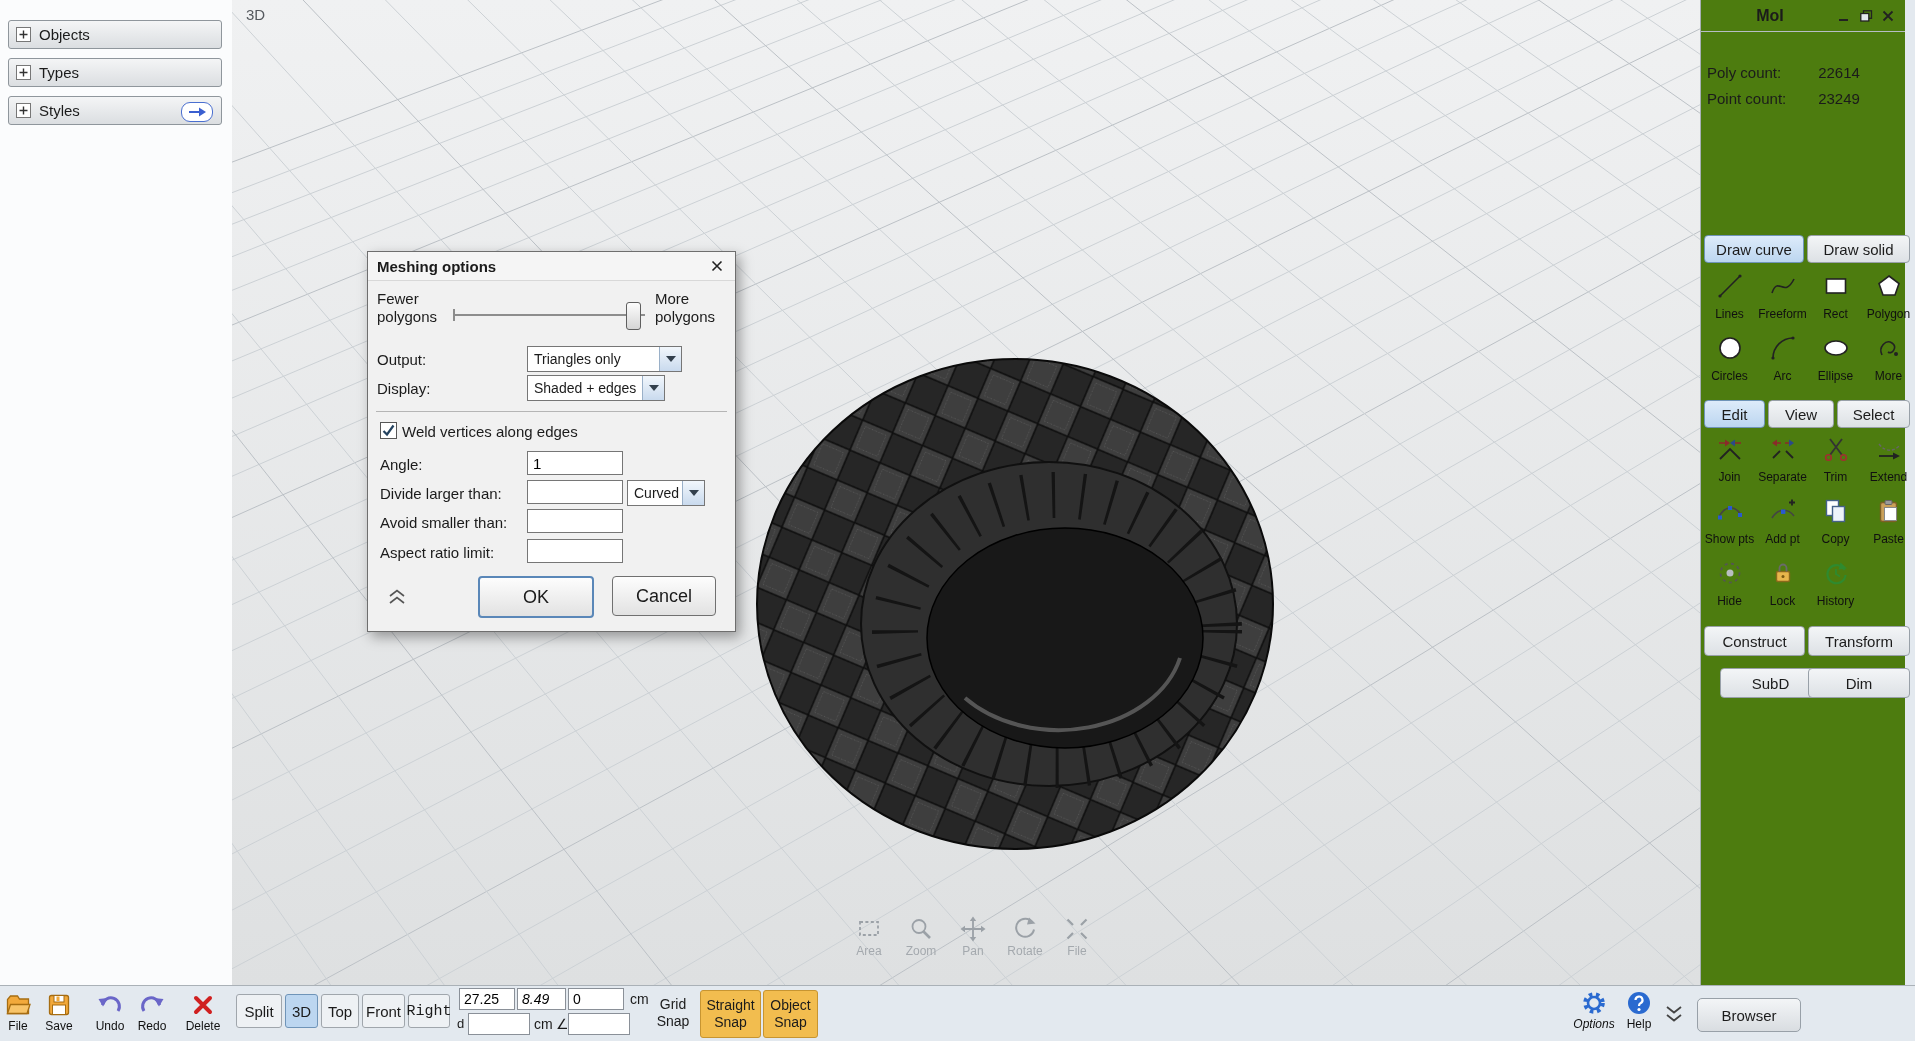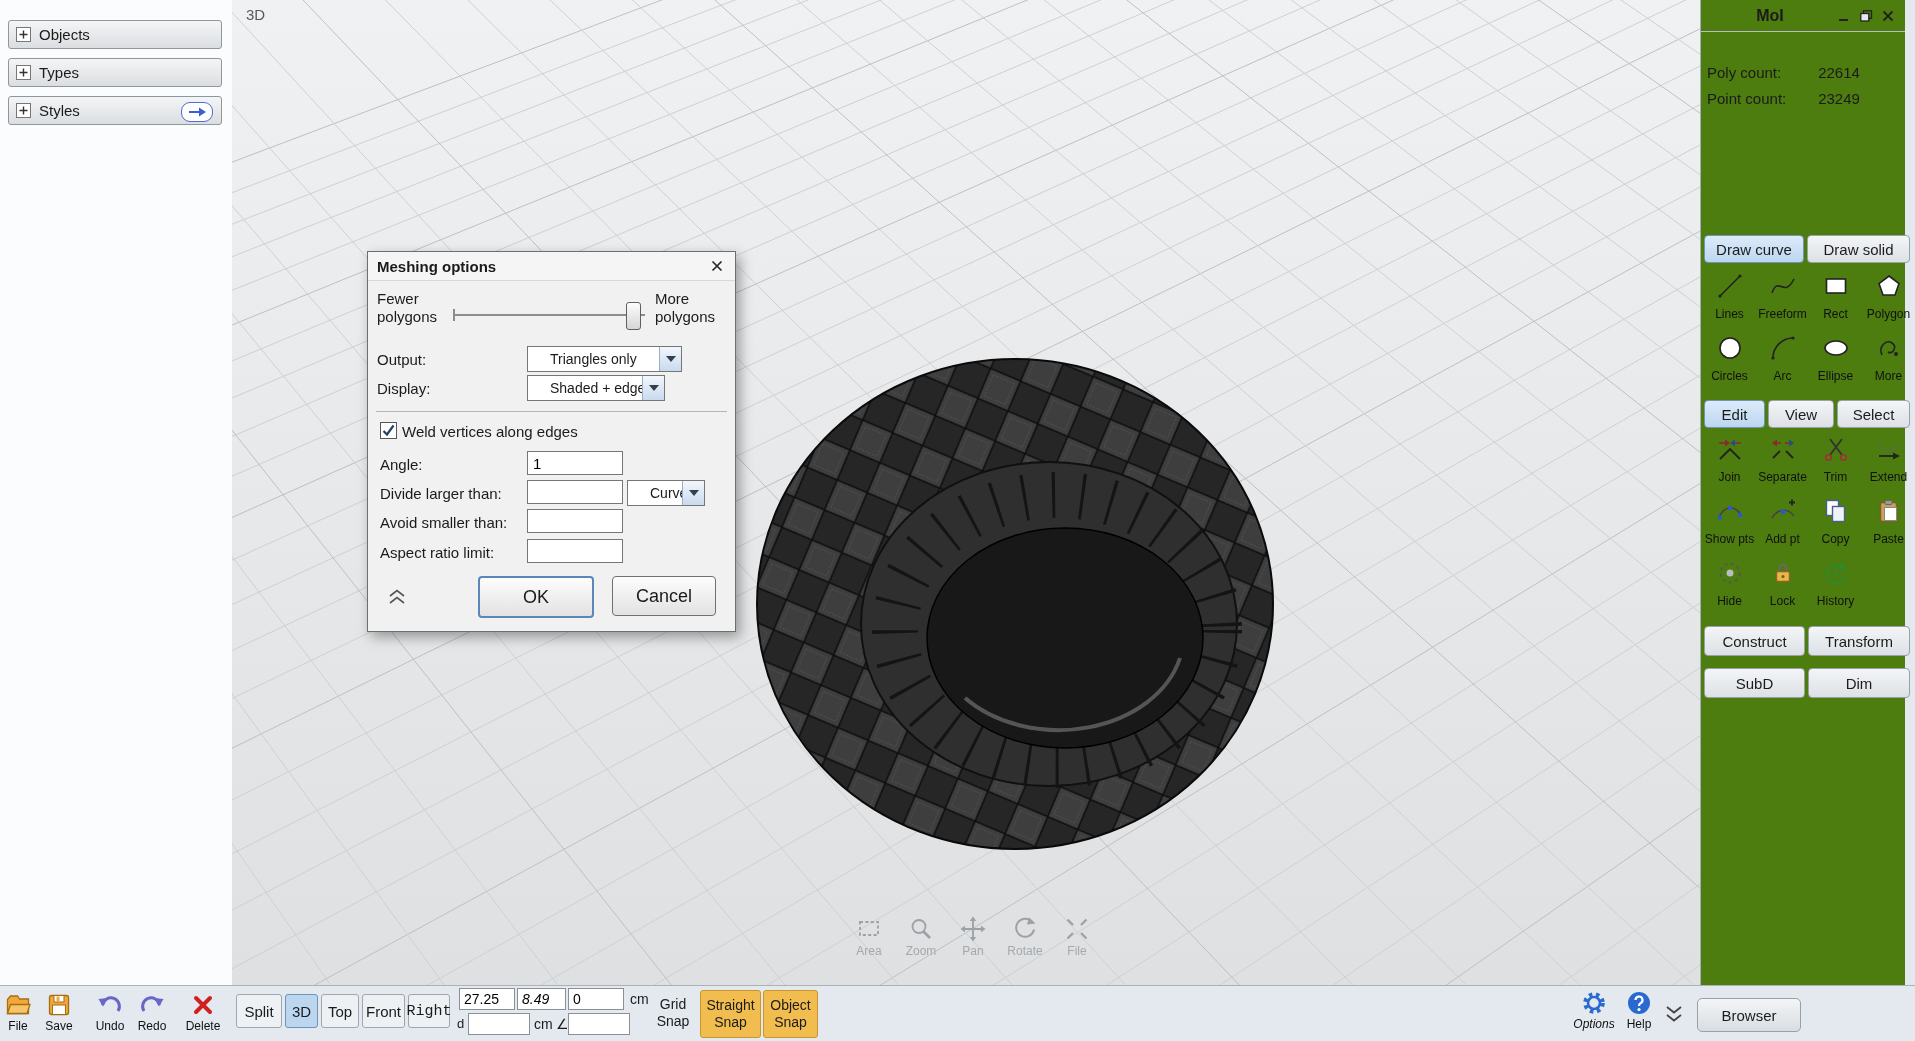--- a/index.html
+++ b/index.html
@@ -30,21 +30,21 @@
   #dialog{position:absolute;left:367px;top:251px;width:367px;height:379px;background:#f1f1f1;
     border:1px solid #6e6e6e;box-shadow:4px 5px 12px rgba(0,0,0,.35);z-index:10;}
   .dlg-titlebar{position:absolute;left:0;top:0;right:0;height:29px;display:flex;align-items:center;
     padding:0 9px;border-bottom:1px solid #d8d8d8;box-sizing:border-box;background:#f5f5f5;}
   .dlg-title{font-size:15px;font-weight:bold;}
   .dlg-close{margin-left:auto;width:18px;height:18px;display:flex;align-items:center;justify-content:center;cursor:default;}
   .dlg-label{position:absolute;font-size:15px;white-space:nowrap;}
   .dlg-input{position:absolute;height:24px;box-sizing:border-box;border:1px solid #767676;background:#fff;
     font-family:"Liberation Sans",sans-serif;font-size:15px;padding:0 5px;}
   .dd{position:absolute;height:26px;box-sizing:border-box;border:1px solid #767676;background:#fff;display:flex;align-items:center;}
-  .dd-text{flex:1;font-size:14px;padding:0 22px;white-space:nowrap;overflow:hidden;}
+  .dd-text{flex:1;font-size:14px;padding:0 6px;white-space:nowrap;overflow:hidden;}
   .dd-btn{width:21px;align-self:stretch;background:linear-gradient(#f2f7fc,#c9daee);border-left:1px solid #9ab0c8;
     display:flex;align-items:center;justify-content:center;}
   .dd-arrow{width:0;height:0;border-left:5px solid transparent;border-right:5px solid transparent;border-top:6px solid #33404d;}
   .slider-track{position:absolute;left:85px;top:62px;width:192px;height:2px;background:#8d8d8d;}
   .slider-tick{position:absolute;left:85px;top:57px;width:2px;height:12px;background:#8d8d8d;}
   .slider-handle{position:absolute;left:258px;top:50px;width:13px;height:26px;border:1px solid #5f5f5f;border-radius:3px;
     background:linear-gradient(#fdfdfd,#d6d6d6);}
   .checkbox{position:absolute;left:12px;top:170px;width:17px;height:17px;box-sizing:border-box;border:1px solid #565656;background:#fff;}
   .dlg-btn{position:absolute;height:38px;border-radius:4px;background:linear-gradient(#fdfdfd,#e2e2e2);
     font-family:"Liberation Sans",sans-serif;font-size:18px;display:flex;align-items:center;justify-content:center;cursor:default;}
@@ -498,21 +498,21 @@
           <path d="M21.5 10 A9 9 0 1 0 22.5 15" fill="none" stroke="#2f8a2f" stroke-width="2.2"></path>
           <polygon points="17.5,2.5 24,8.5 15.5,9.5" fill="#2f8a2f"></polygon>
           <path d="M13 9 V14 L17 16.5" fill="none" stroke="#2f8a2f" stroke-width="1.8"></path>
         </svg>
       <span class="tlabel">History</span>
     </div>
   </div>
 
   <div class="rp-btn" style="left:3px;top:626px;width:101px;">Construct</div>
   <div class="rp-btn" style="left:107px;top:626px;width:102px;">Transform</div>
-  <div class="rp-btn" style="left:3px;top:668px;width:101px;">SubD</div>
+  <div class="rp-btn" style="left:19px;top:668px;width:101px;">SubD</div>
   <div class="rp-btn" style="left:107px;top:668px;width:102px;">Dim</div>
 </div>
 
 <div id="bottom-bar">
 
   <div class="btool" style="left:0;width:36px;">
     <svg width="26" height="26">
         <path d="M2.5 21.5 V7.5 L5.5 4 H12.5 L14.5 7 H23.5 V21.5 Z" fill="#f2a93b" stroke="#a66d12" stroke-width="1.3"></path>
         <path d="M2.5 21.5 L5.5 12.5 H25 L22 21.5 Z" fill="#f8c469" stroke="#a66d12" stroke-width="1.3"></path>
       </svg>

